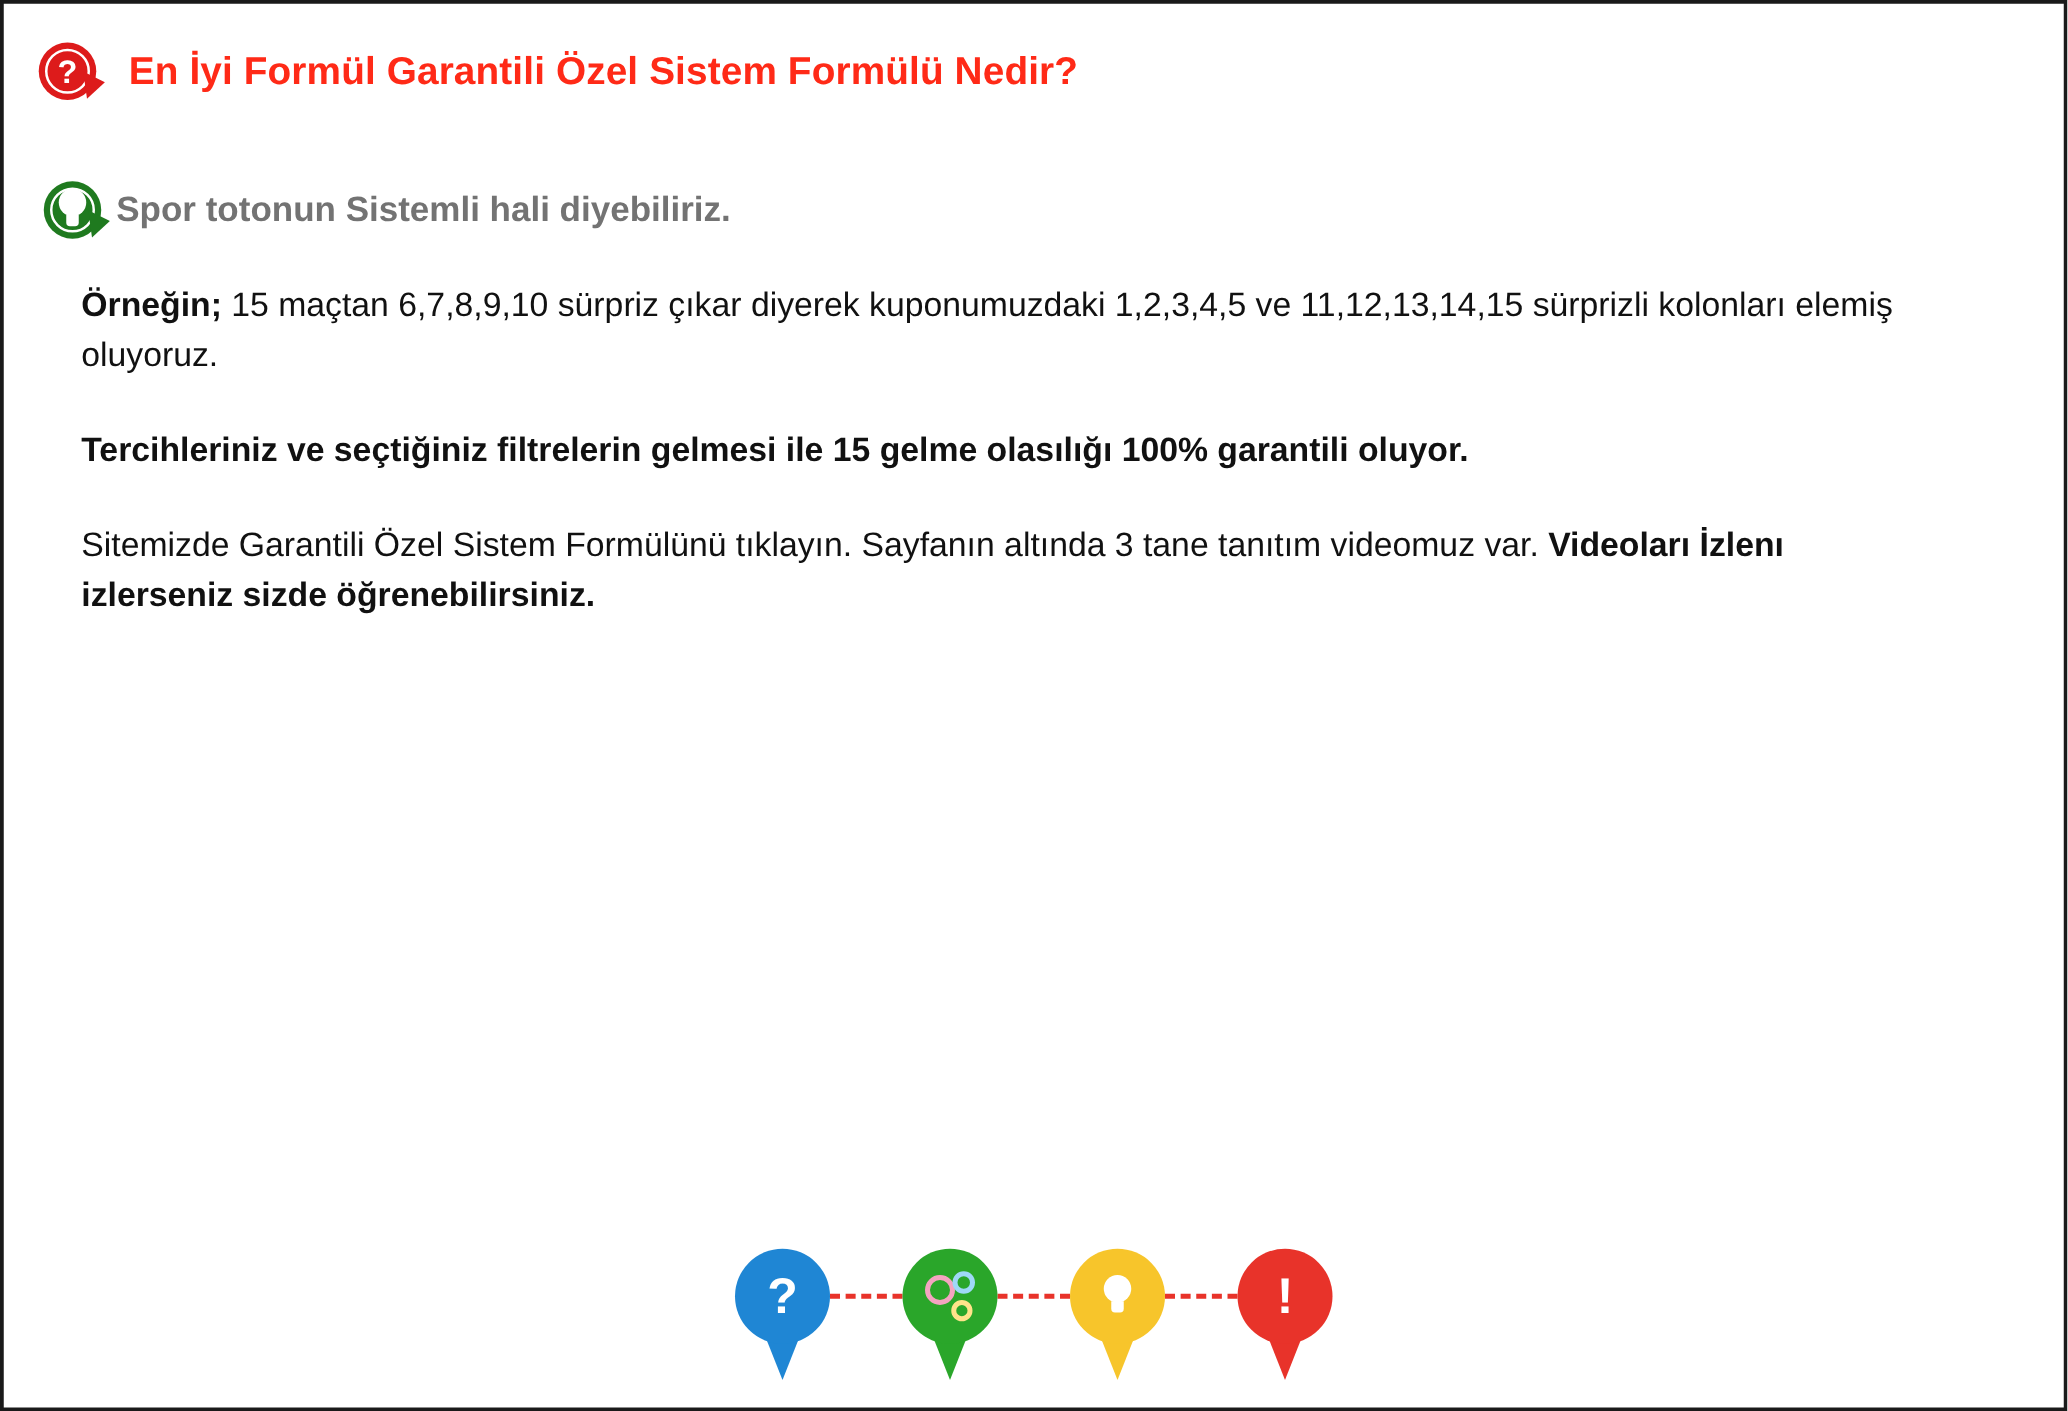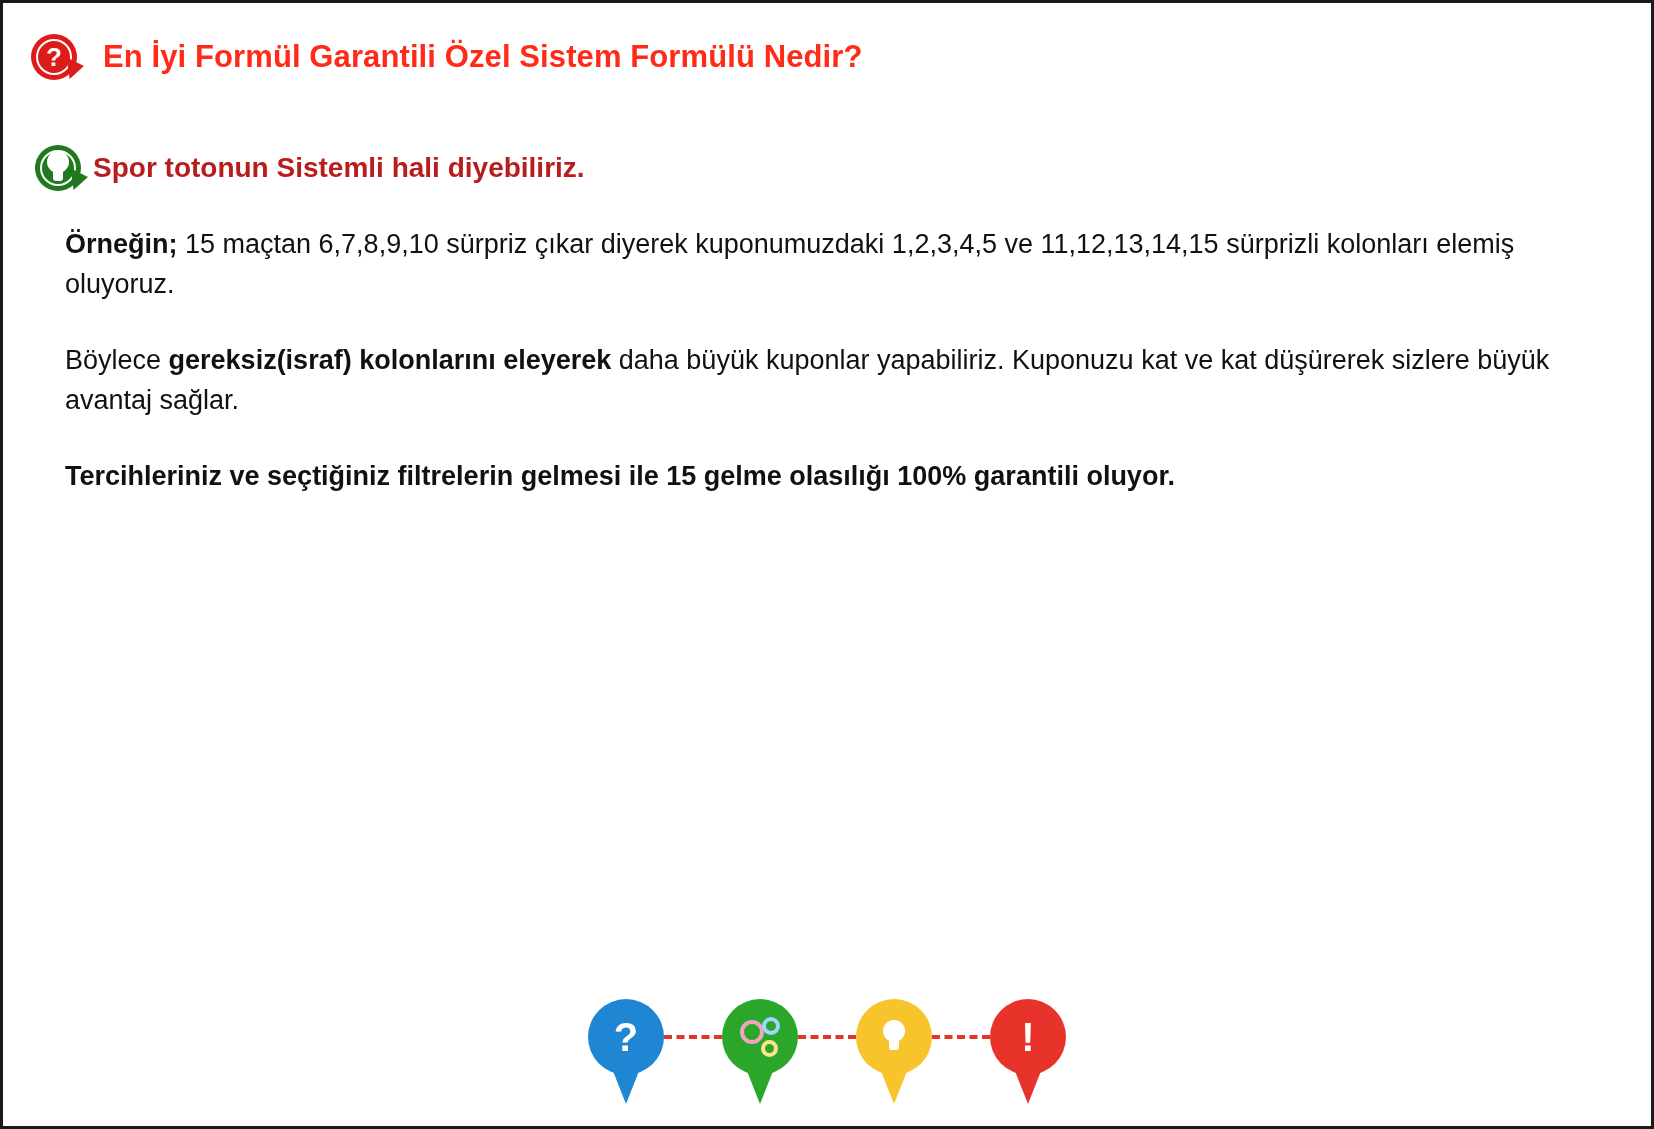--- a/index.html
+++ b/index.html
@@ -88,21 +88,21 @@
 
   .subhead-row {
     display: flex;
     align-items: center;
     gap: 12px;
     margin-top: 58px;
     margin-left: 4px;
   }
   h2.subtitle {
     margin: 0;
-    color: #b91c1c;
+    color: #737373;
     font-size: 28px;
     font-weight: bold;
   }
 
   
   .body-text {
     margin-top: 34px;
     margin-left: 34px;
     margin-right: 60px;
     color: #111111;
@@ -239,27 +239,27 @@
       </div>
       <h2 class="subtitle">Spor totonun Sistemli hali diyebiliriz.</h2>
     </div>
 
     <div class="body-text">
 
       <p>
         <span class="b">Örneğin;</span><span> 15 maçtan 6,7,8,9,10 sürpriz çıkar diyerek kuponumuzdaki 1,2,3,4,5 ve 11,12,13,14,15 sürprizli kolonları elemiş oluyoruz.</span>
       </p>
 
+
+
+      <p class="b">Tercihleriniz ve seçtiğiniz filtrelerin gelmesi ile 15 gelme olasılığı 100% garantili oluyor.</p>
+
       <p>
-        <span>Böylece </span><span class="b">gereksiz(israf) kolonlarını eleyerek</span><span> daha büyük kuponlar yapabiliriz. Kuponuzu kat ve kat düşürerek sizlere büyük avantaj sağlar.</span>
+        <span>Sitemizde Garantili Özel Sistem Formülünü tıklayın. Sayfanın altında 3 tane tanıtım videomuz var. </span><span class="b">Videoları İzlenı izlerseniz sizde öğrenebilirsiniz.</span>
       </p>
-
-
-      <p class="b">Tercihleriniz ve seçtiğiniz filtrelerin gelmesi ile 15 gelme olasılığı 100% garantili oluyor.</p>
-
 
     </div>
   </div>
 
   <div class="footer-pins">
     <div class="fpin blue">
       <div class="point"></div>
       <div class="circ">
           <span class="glyph">?</span>
         </div>

